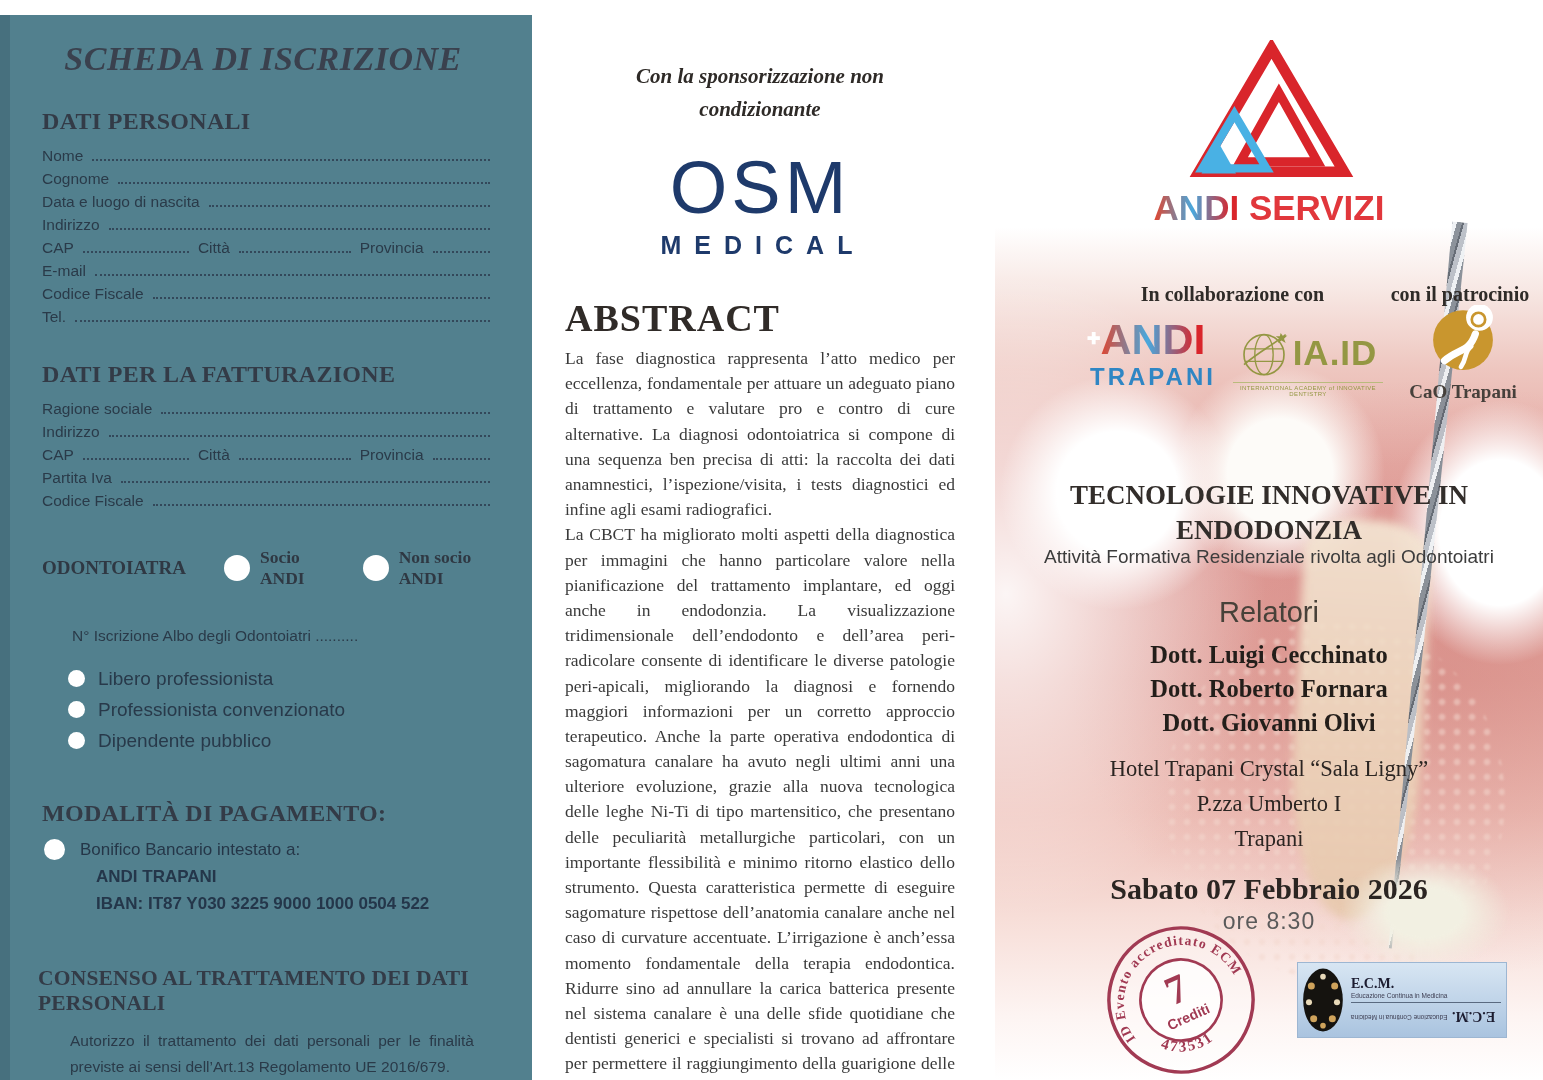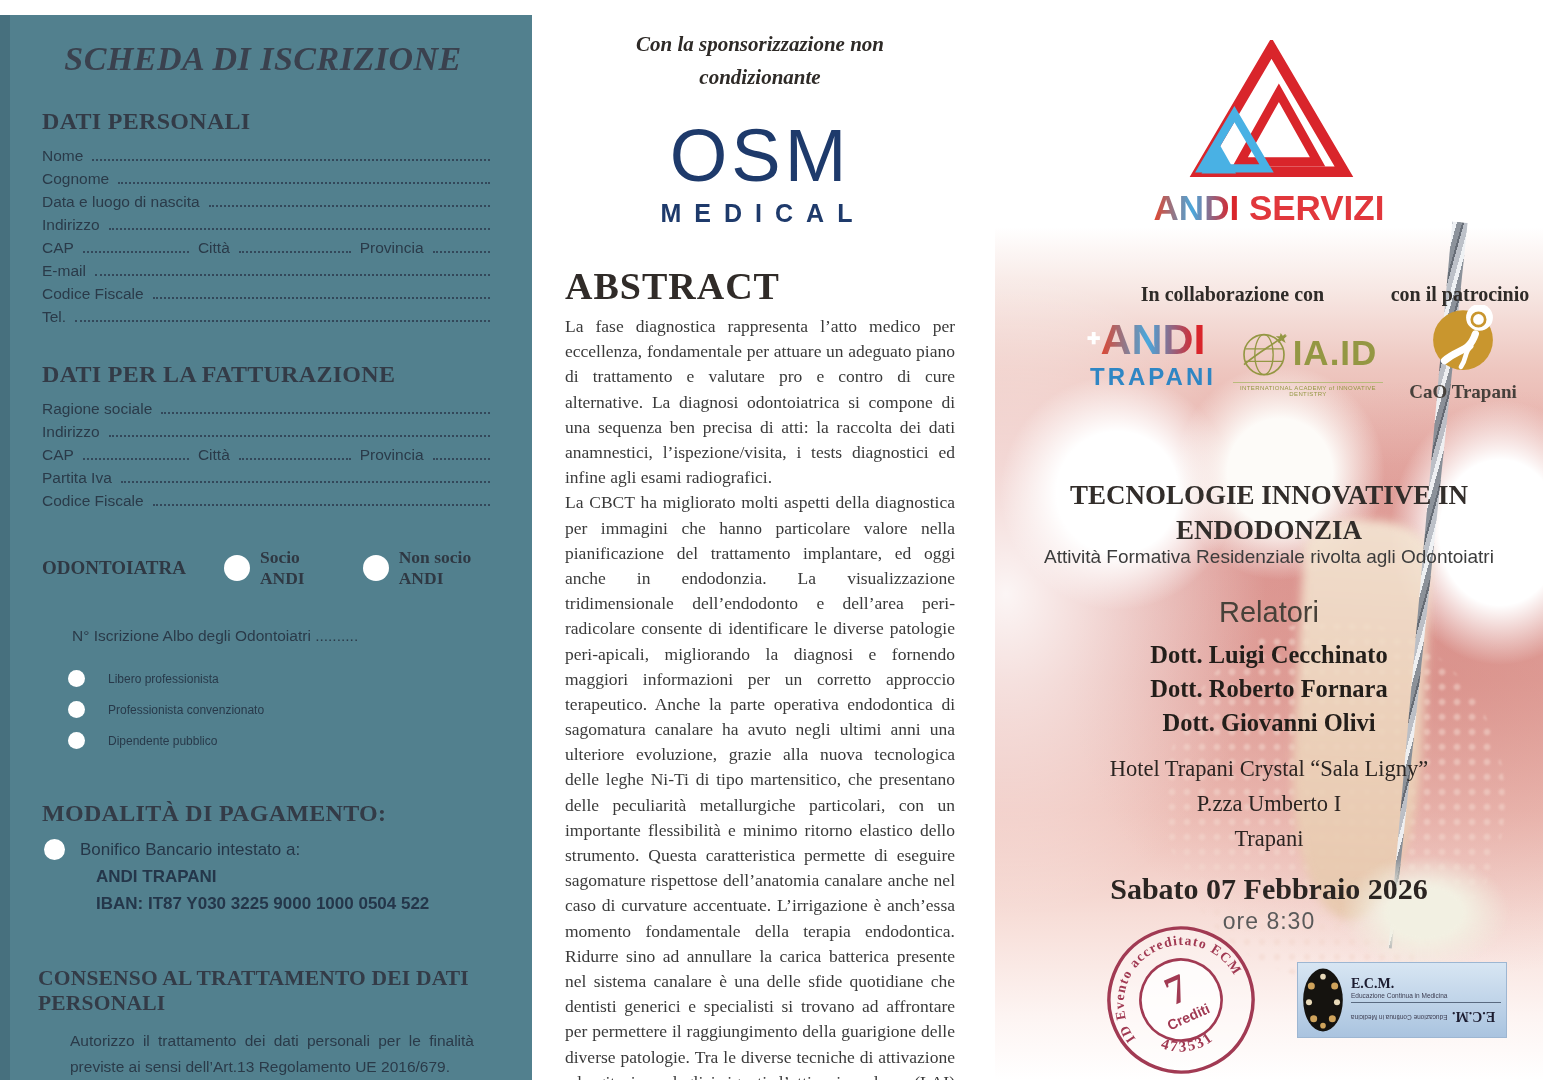--- a/index.html
+++ b/index.html
@@ -20,29 +20,29 @@
   .odo-row{display:flex;align-items:center;margin:32px 0 0 6px;gap:14px;}
   .odo-label{font-family:"Liberation Serif",serif;font-weight:700;font-size:19px;color:#2f3843;}
   .odo-opt{display:flex;align-items:center;gap:10px;margin-left:24px;}
   .circle{border-radius:50%;background:#ffffff;flex:0 0 auto;}
   .c26{width:26px;height:26px;}
   .c21{width:21px;height:21px;}
   .c17{width:17px;height:17px;}
   .odo-opt-label{font-family:"Liberation Serif",serif;font-weight:700;font-size:17.5px;color:#2f3843;}
   .albo-row{margin:38px 0 0 36px;font-size:15.5px;color:#2a3a49;}
   .emp-list{margin:18px 0 0 32px;}
-  .emp-item{display:flex;align-items:center;gap:23px;height:31px;font-size:12px;color:#28394a;}
+  .emp-item{display:flex;align-items:center;gap:13px;height:31px;font-size:19px;color:#28394a;}
   .pay-h{margin-top:44px;font-size:24px;}
   .pay-row{display:flex;align-items:center;gap:15px;margin:6px 0 0 8px;font-size:17px;color:#253648;}
   .pay-line{margin:7px 0 0 60px;font-weight:700;font-size:17px;color:#24364a;}
   .consent-h{font-size:21.5px;margin-top:52px;margin-left:2px;letter-spacing:.2px;}
   .consent-p{margin:4px 16px 0 34px;font-size:15.5px;line-height:1.65;color:#2a3a49;text-align:justify;}
   
   .panel-mid{position:absolute;left:532px;top:0;width:463px;height:1080px;background:#ffffff;
-    box-sizing:border-box;padding:20px 40px 0 33px;}
+    box-sizing:border-box;padding:52px 40px 0 33px;}
   .sponsor-note{font-family:"Liberation Serif",serif;font-weight:700;font-style:italic;
     font-size:21px;color:#2e2a27;text-align:center;line-height:1.55;margin:8px auto 0;max-width:330px;}
   .osm{width:100%;text-align:center;margin-top:26px;}
   .osm-word{font-size:74px;color:#1e3a6b;letter-spacing:4px;line-height:1.0;}
   .osm-sub{font-size:25px;font-weight:700;color:#1e3a6b;letter-spacing:13px;margin-top:6px;margin-left:6px;}
   .abstract-h{font-family:"Liberation Serif",serif;font-weight:700;font-size:38px;color:#302b28;
     margin:36px 0 6px 0;letter-spacing:1px;}
   .abs-p{font-family:"Liberation Serif",serif;font-size:17.5px;line-height:1.44;color:#3a3a3a;
     text-align:justify;margin:0;}
   

